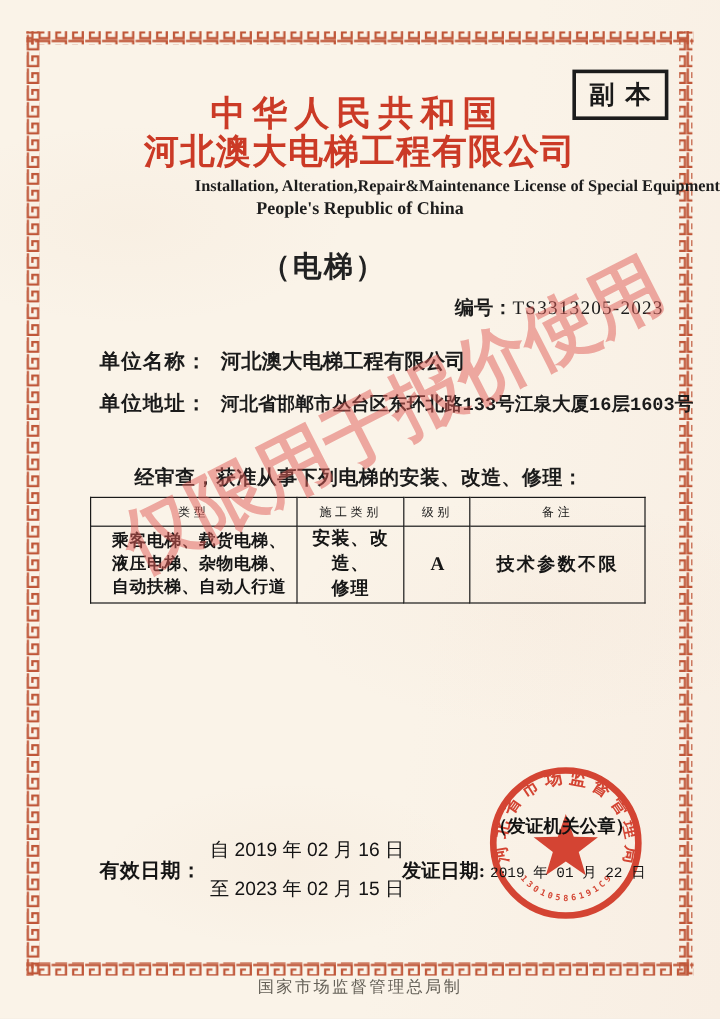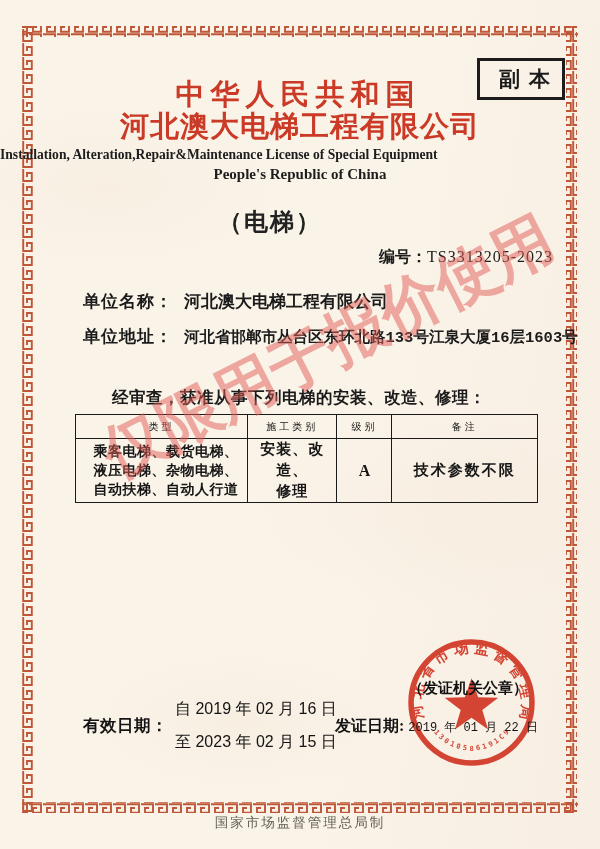--- a/index.html
+++ b/index.html
@@ -15,29 +15,29 @@
       radial-gradient(ellipse 300px 140px at 75% 60%, rgba(220,170,140,0.05), transparent 70%),
       radial-gradient(ellipse 220px 100px at 40% 85%, rgba(210,160,120,0.05), transparent 70%),
       linear-gradient(100deg, #faf3e8 60%, #f8eee3 100%);
   }
   .abs{position:absolute;}
   .frame{position:absolute;left:0;top:0;pointer-events:none;z-index:2;}
   .copy-box{
     left:477px;top:58px;width:66px;height:36px;z-index:3;
     border:3px solid #1c1c1c;display:flex;align-items:center;justify-content:center;
     font-family:"Liberation Sans","DejaVu Sans",sans-serif;
-    font-weight:bold;font-size:21px;color:#1a1a1a;letter-spacing:9px;padding-left:16px;
+    font-weight:bold;font-size:21px;color:#1a1a1a;letter-spacing:9px;padding-left:8px;
   }
   .title-cn1{left:0;top:75px;width:596px;text-align:center;z-index:3;
     font-family:"Liberation Sans","DejaVu Sans",sans-serif;
     font-size:29px;font-weight:bold;letter-spacing:6px;color:#cb3a26;}
   .title-cn2{left:0;top:107px;width:600px;text-align:center;z-index:3;
     font-family:"Liberation Sans","DejaVu Sans",sans-serif;
     font-size:29px;font-weight:bold;letter-spacing:1px;color:#cb3a26;}
-  .title-en1{left:0;top:147px;width:600px;text-align:left;z-index:3;
+  .title-en1{left:0;top:147px;width:600px;text-align:right;z-index:3;
     font-size:13.6px;font-weight:bold;color:#1d1d1d;}
   .title-en2{left:0;top:166px;width:600px;text-align:center;z-index:3;
     font-size:15px;font-weight:bold;color:#1d1d1d;}
   .eq-type{left:0;top:206px;width:490px;text-align:center;z-index:3;
     font-size:24px;font-weight:bold;color:#222;letter-spacing:2px;margin-left:25px;}
   .license-no{left:379px;top:247px;z-index:3;font-size:16px;color:#1c1c1c;}
   .license-no .lbl{font-weight:bold;}
   .license-no .val{letter-spacing:1px;}
   .unit-row{left:83px;z-index:3;font-size:17px;color:#1b1b1b;white-space:nowrap;}
   .unit-row .lbl{font-weight:bold;letter-spacing:1px;}

